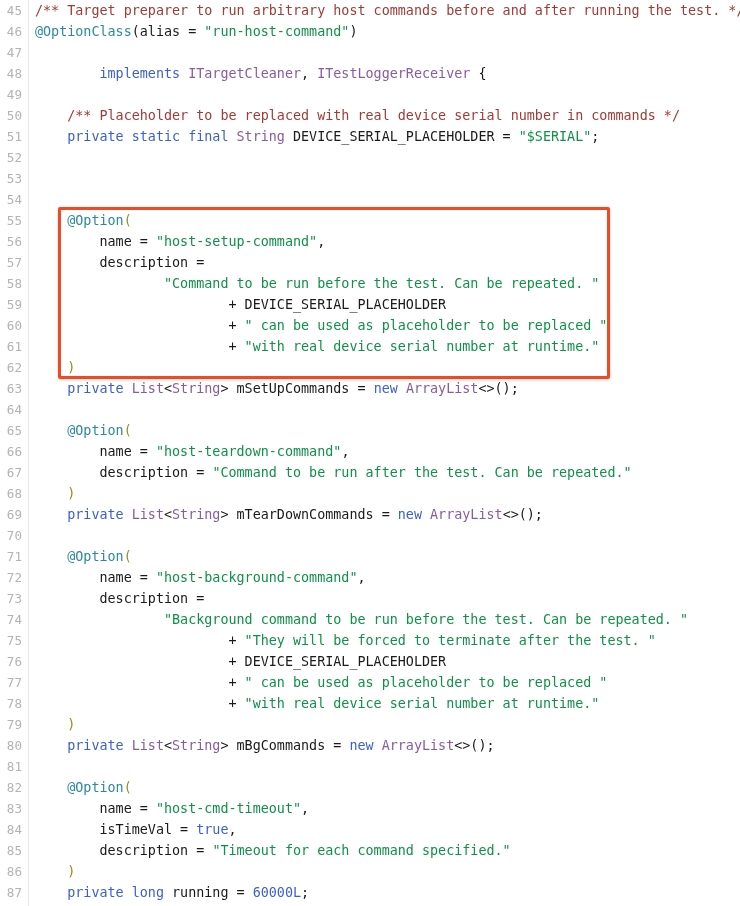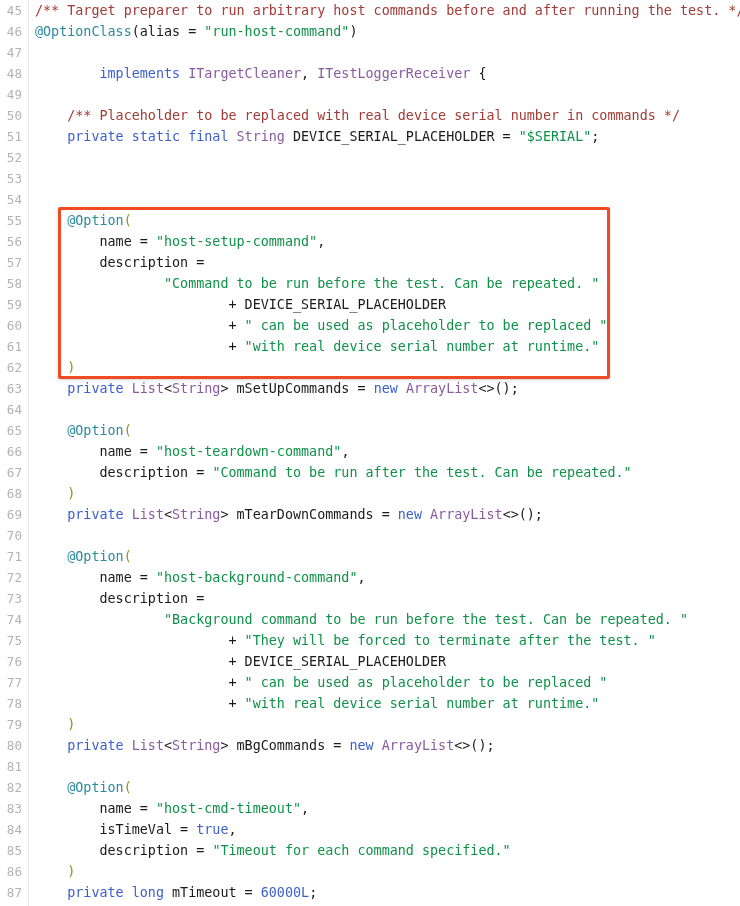--- a/index.html
+++ b/index.html
@@ -133,16 +133,16 @@
       <div class="code-line" style="top: 672px; position: absolute; left: 0px; width: 740px;"><span class="ln">77</span><span class="lc"><span class="t-pun">                        + </span><span class="t-str">" can be used as placeholder to be replaced "</span></span></div>
       <div class="code-line" style="top: 693px; position: absolute; left: 0px; width: 740px;"><span class="ln">78</span><span class="lc"><span class="t-pun">                        + </span><span class="t-str">"with real device serial number at runtime."</span></span></div>
       <div class="code-line" style="top: 714px; position: absolute; left: 0px; width: 740px;"><span class="ln">79</span><span class="lc"><span class="t-pun">    </span><span class="t-apun">)</span></span></div>
       <div class="code-line" style="top: 735px; position: absolute; left: 0px; width: 740px;"><span class="ln">80</span><span class="lc"><span class="t-pun">    </span><span class="t-kw">private </span><span class="t-typ">List</span><span class="t-pun">&lt;</span><span class="t-typ">String</span><span class="t-id">&gt; mBgCommands = </span><span class="t-kw">new </span><span class="t-typ">ArrayList</span><span class="t-pun">&lt;&gt;();</span></span></div>
       <div class="code-line" style="top: 756px; position: absolute; left: 0px; width: 720px;"><span class="ln">81</span><span class="lc"></span></div>
       <div class="code-line" style="top: 777px; position: absolute; left: 0px; width: 740px;"><span class="ln">82</span><span class="lc"><span class="t-pun">    </span><span class="t-ann">@Option</span><span class="t-apun">(</span></span></div>
       <div class="code-line" style="top: 798px; position: absolute; left: 0px; width: 740px;"><span class="ln">83</span><span class="lc"><span class="t-pun">        </span><span class="t-id">name</span><span class="t-pun"> = </span><span class="t-str">"host-cmd-timeout"</span><span class="t-pun">,</span></span></div>
       <div class="code-line" style="top: 819px; position: absolute; left: 0px; width: 740px;"><span class="ln">84</span><span class="lc"><span class="t-pun">        </span><span class="t-id">isTimeVal</span><span class="t-pun"> = </span><span class="t-kw">true</span><span class="t-pun">,</span></span></div>
       <div class="code-line" style="top: 840px; position: absolute; left: 0px; width: 740px;"><span class="ln">85</span><span class="lc"><span class="t-pun">        </span><span class="t-id">description</span><span class="t-pun"> = </span><span class="t-str">"Timeout for each command specified."</span></span></div>
       <div class="code-line" style="top: 861px; position: absolute; left: 0px; width: 740px;"><span class="ln">86</span><span class="lc"><span class="t-pun">    </span><span class="t-apun">)</span></span></div>
-      <div class="code-line" style="top: 882px; position: absolute; left: 0px; width: 740px;"><span class="ln">87</span><span class="lc"><span class="t-pun">    </span><span class="t-kw">private long </span><span class="t-id">mTimeout = </span><span class="t-num">60000L</span><span class="t-pun">;</span></span></div>
+      <div class="code-line" style="top: 882px; position: absolute; left: 0px; width: 740px;"><span class="ln">87</span><span class="lc"><span class="t-pun">    </span><span class="t-kw">private long </span><span class="t-id">running = </span><span class="t-num">60000L</span><span class="t-pun">;</span></span></div>
     </div>
   <div id="highlight-box"></div>
 </div>
 
 </body></html>

